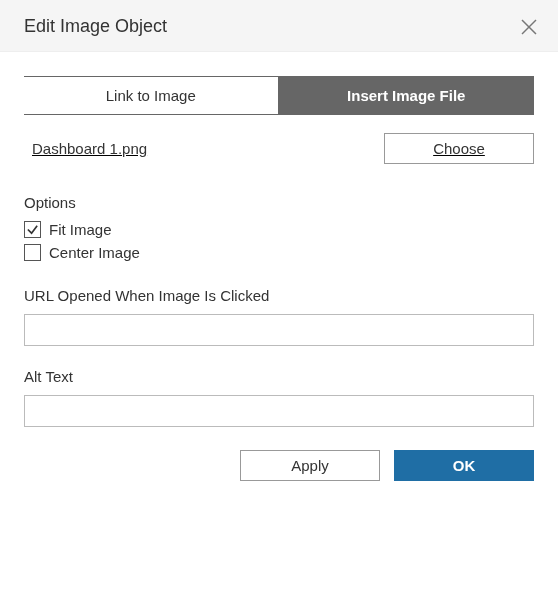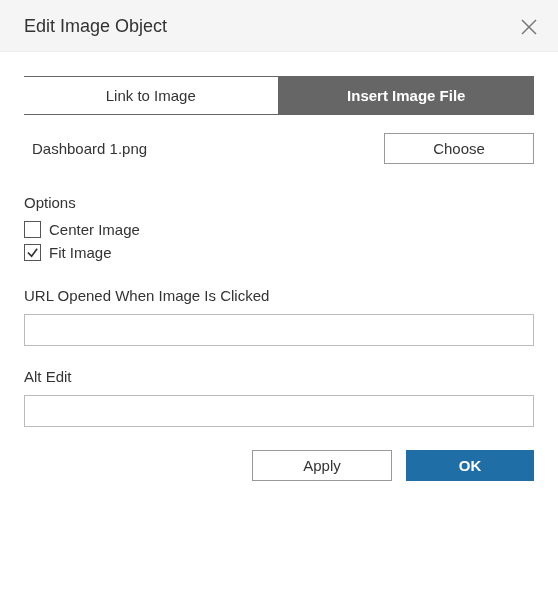--- a/index.html
+++ b/index.html
@@ -60,20 +60,21 @@
     background: #fff;
     color: #333;
     border-left: none;
   }
   .file-row {
     display: flex;
     align-items: center;
     justify-content: space-between;
     margin-bottom: 30px;
     padding-left: 8px;
+    text-decoration: underline;
   }
   .file-name {
     font-size: 15px;
     color: #333;
   }
   .btn {
     border: 1px solid #999;
     background: #fff;
     padding: 6px 0;
     text-align: center;
@@ -131,21 +132,21 @@
   .footer {
     display: flex;
     justify-content: flex-end;
     gap: 14px;
     margin-top: 23px;
   }
   .apply-btn {
     width: 140px;
   }
   .ok-btn {
-    width: 128px;
+    width: 140px;
     background: #1f6ea5;
     border: 1px solid #1f6ea5;
     color: #fff;
     font-weight: 600;
   }
 </style>
 </head>
 <body>
 
 <div class="dialog">
@@ -167,43 +168,43 @@
       <div class="tab tab-active">Insert Image File</div>
     </div>
 
     <div class="file-row">
       <div class="file-name">Dashboard 1.png</div>
       <div class="btn choose-btn">Choose</div>
     </div>
 
     <div class="options">
       <div class="section-label">Options</div>
-
-      <div class="checkbox-row">
-        <div class="checkbox"></div>
-        <div class="checkbox-label">Center Image</div>
-      </div>
 
       <div class="checkbox-row">
         <div class="checkbox">
           <svg viewBox="0 0 14 14" stroke="#333" stroke-width="1.8" fill="none">
             <polyline points="2,7 6,11 12,3"></polyline>
           </svg>
         </div>
         <div class="checkbox-label">Fit Image</div>
       </div>
+
+      <div class="checkbox-row">
+        <div class="checkbox"></div>
+        <div class="checkbox-label">Center Image</div>
+      </div>
     </div>
 
     <div class="field-block">
       <div class="section-label">URL Opened When Image Is Clicked</div>
       <input type="text" class="text-input" value="" style="">
     </div>
 
     <div class="field-block">
-      <div class="section-label">Alt Edit</div>
+      <div class="section-label">Alt Text</div>
       <input type="text" class="text-input" value="" style="">
     </div>
 
     <div class="footer">
       <div class="btn apply-btn">Apply</div>
       <div class="btn ok-btn">OK</div>
     </div>
 
   </div>
 </div>

